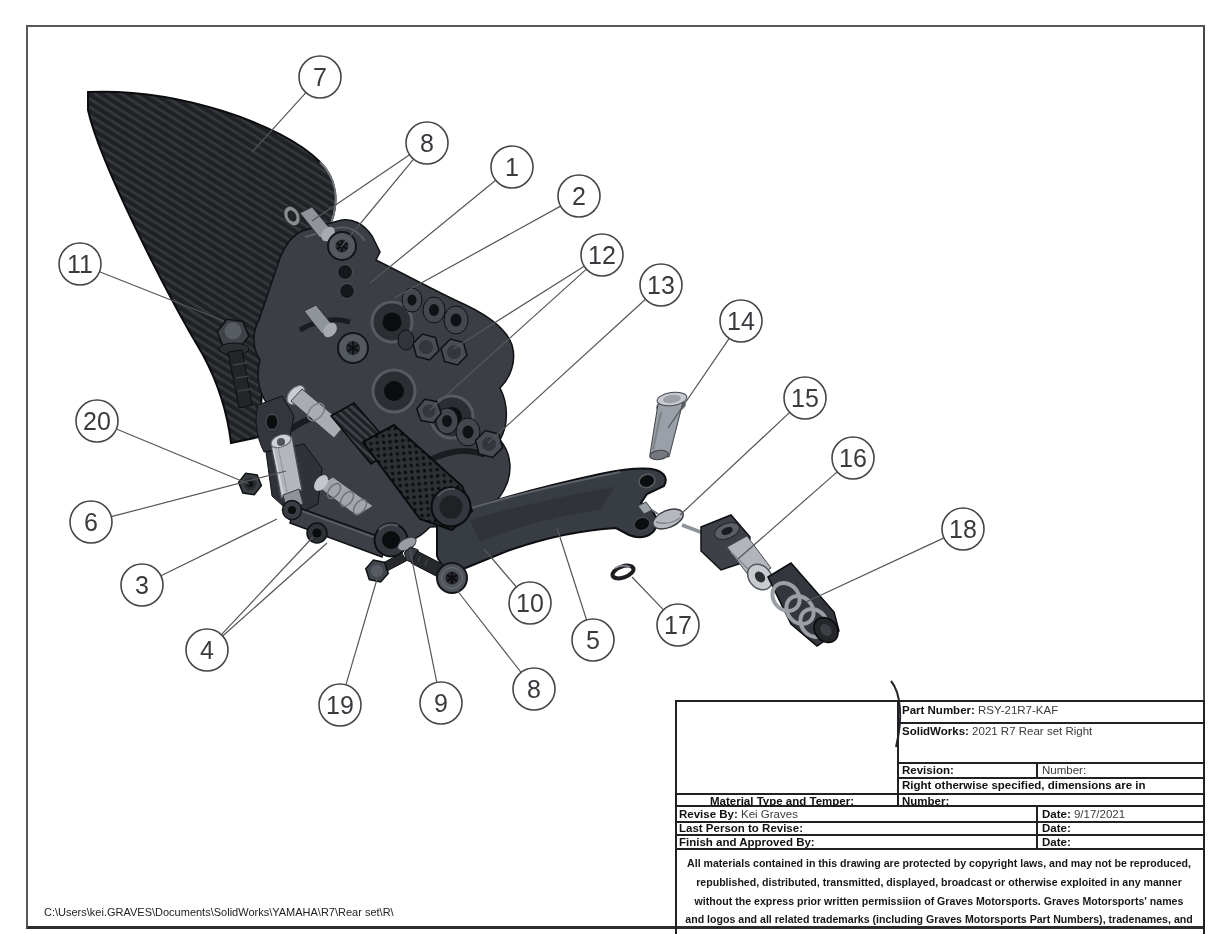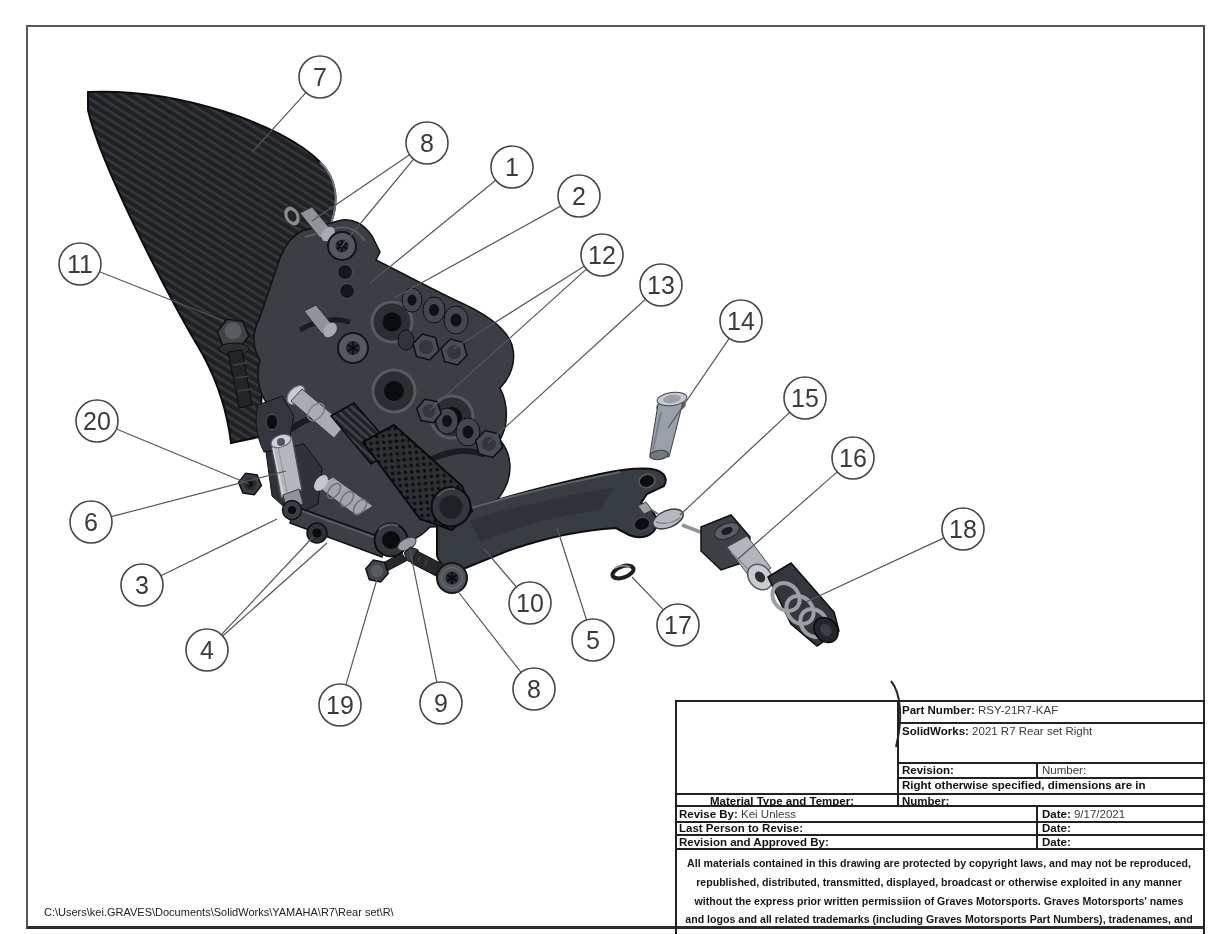--- a/index.html
+++ b/index.html
@@ -376,34 +376,34 @@
     <b>Right otherwise specified, dimensions are in</b>
   </div>
   <div class="cell" style="left:4px;top:95px;margin-left:31px;">
     <b>Material Type and Temper:</b>
   </div>
   <div class="cell" style="left:227px;top:95px;">
     <b>Number:</b>
   </div>
   <div class="cell" style="left:4px;top:108px;">
     <b>Revise By:</b>
-    <span class="val">Kei Unless</span>
+    <span class="val">Kei Graves</span>
   </div>
   <div class="cell" style="left:367px;top:108px;">
     <b>Date:</b>
     <span class="val">9/17/2021</span>
   </div>
   <div class="cell" style="left:4px;top:122px;text-align:right;">
     <b>Last Person to Revise:</b>
   </div>
   <div class="cell" style="left:367px;top:122px;">
     <b>Date:</b>
   </div>
   <div class="cell" style="left:4px;top:136px;">
-    <b>Revision and Approved By:</b>
+    <b>Finish and Approved By:</b>
   </div>
   <div class="cell" style="left:367px;top:136px;">
     <b>Date:</b>
   </div>
   <div class="copy">All materials contained in this drawing are protected by copyright laws, and may not be reproduced, republished, distributed, transmitted, displayed, broadcast or otherwise exploited in any manner without the express prior written permissiion of Graves Motorsports. Graves Motorsports' names and logos and all related trademarks (including Graves Motorsports Part Numbers), tradenames, and other intellectual property are the property of Graves Motorsports and cannot be used without its express prior written permission.</div>
 </div>
 
 <div class="filepath">C:\Users\kei.GRAVES\Documents\SolidWorks\YAMAHA\R7\Rear set\R\</div>
 
 </body></html>

